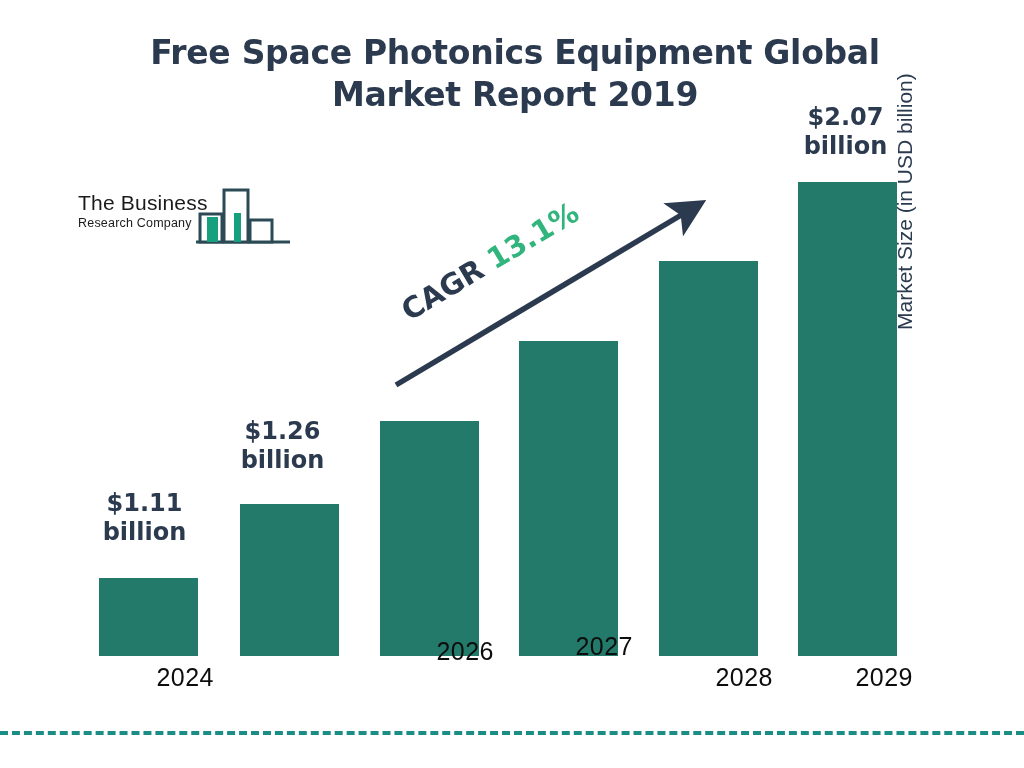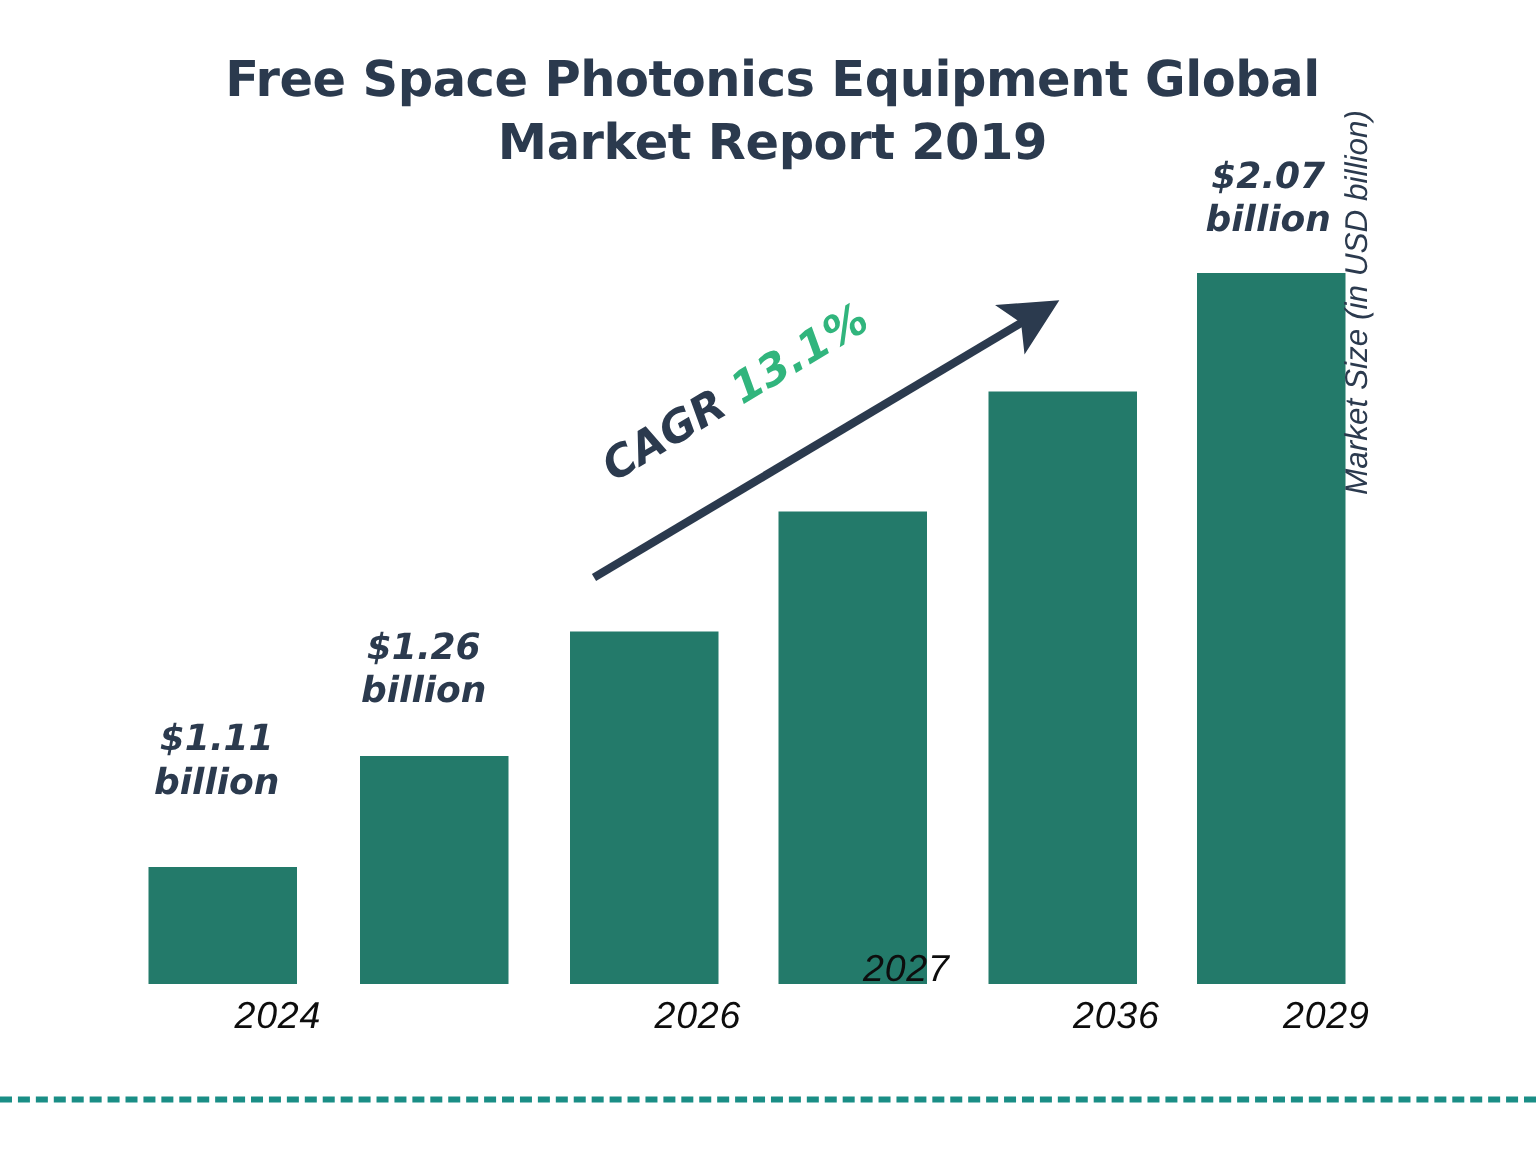--- a/index.html
+++ b/index.html
@@ -30,21 +30,21 @@
   .logo-text{
     position:absolute;left:0;top:6px;
     font-family:"Liberation Sans", sans-serif;
     color:#1b1b1b;
   }
   .logo-line1{font-size:21px;letter-spacing:.2px;line-height:1;}
   .logo-line2{font-size:12.5px;letter-spacing:.2px;line-height:1;margin-top:4px;}
   .logo-mark{position:absolute;left:116px;top:0;width:96px;height:62px;}
 
   
-  .plot{position:absolute;left:0;top:0;width:1024px;height:768px;font-style:italic;}
+  .plot{position:absolute;left:0;top:0;width:1024px;height:768px;}
   .bar{
     position:absolute;
     background:#237a6a;
   }
   .bar-label{
     position:absolute;
     text-align:center;
     font-family:"DejaVu Sans", sans-serif;
     font-weight:700;
     font-size:24px;
@@ -98,43 +98,57 @@
     border-top:4px dashed #1a8e86;
   }
 </style>
 </head>
 <body>
 
 <div class="stage">
 
   <div class="title">Free Space Photonics Equipment Global Market Report 2019</div>
 
+  <div class="logo">
+    <div class="logo-text">
+      <div class="logo-line1">The Business</div>
+      <div class="logo-line2">Research Company</div>
+    </div>
+    <svg class="logo-mark" viewBox="0 0 96 62">
+      <path d="M2 56 H96" stroke="#2b4a55" stroke-width="3" fill="none"></path>
+      <rect x="6" y="28" width="22" height="28" fill="#ffffff" stroke="#2b4a55" stroke-width="3"></rect>
+      <rect x="13" y="31" width="11" height="25" fill="#17a07e"></rect>
+      <rect x="30" y="4" width="24" height="52" fill="#ffffff" stroke="#2b4a55" stroke-width="3"></rect>
+      <rect x="40" y="27" width="7" height="29" fill="#17a07e"></rect>
+      <rect x="56" y="34" width="22" height="22" fill="#ffffff" stroke="#2b4a55" stroke-width="3"></rect>
+    </svg>
+  </div>
 
   <div class="plot">
 
     <div class="bar-label" style="left:778px;top:103px;width:135px;">$2.07
 billion</div>
 
     <div class="bar-label" style="left:215px;top:417px;width:135px;">$1.26
 billion</div>
 
-    <div class="bar-label" style="left:77px;top:478px;width:135px;">$1.11
+    <div class="bar-label" style="left:77px;top:489px;width:135px;">$1.11
 billion</div>
 
     <div class="bar" style="left:99px;  top:578px; width:99px;  height:78px;"></div>
     <div class="bar" style="left:240px; top:504px; width:99px;  height:152px;"></div>
     <div class="bar" style="left:380px; top:421px; width:99px;  height:235px;"></div>
     <div class="bar" style="left:519px; top:341px; width:99px;  height:315px;"></div>
     <div class="bar" style="left:659px; top:261px; width:99px;  height:395px;"></div>
     <div class="bar" style="left:798px; top:182px; width:99px;  height:474px;"></div>
 
     <div class="xtick" style="left:84px;  top:663px; width:130px;">2024</div>
-    <div class="xtick" style="left:364px; top:663px; width:130px;">2026</div>
+    <div class="xtick" style="left:364px; top:637px; width:130px;">2026</div>
     <div class="xtick" style="left:503px; top:632px; width:130px;">2027</div>
-    <div class="xtick" style="left:643px; top:663px; width:130px;">2036</div>
+    <div class="xtick" style="left:643px; top:663px; width:130px;">2028</div>
     <div class="xtick" style="left:783px; top:663px; width:130px;">2029</div>
 
     <svg class="arrow-svg" viewBox="0 0 1024 768">
       <defs>
         <marker id="ah" markerWidth="7" markerHeight="7" refX="4.2" refY="3.5" orient="auto">
           <path d="M0,0 L7,3.5 L0,7 L1.6,3.5 Z" fill="#2b3a4e"></path>
         </marker>
       </defs>
       <line x1="396" y1="385" x2="693" y2="208" stroke="#2b3a4e" stroke-width="5.5" stroke-linecap="butt" marker-end="url(#ah)"></line>
     </svg>

